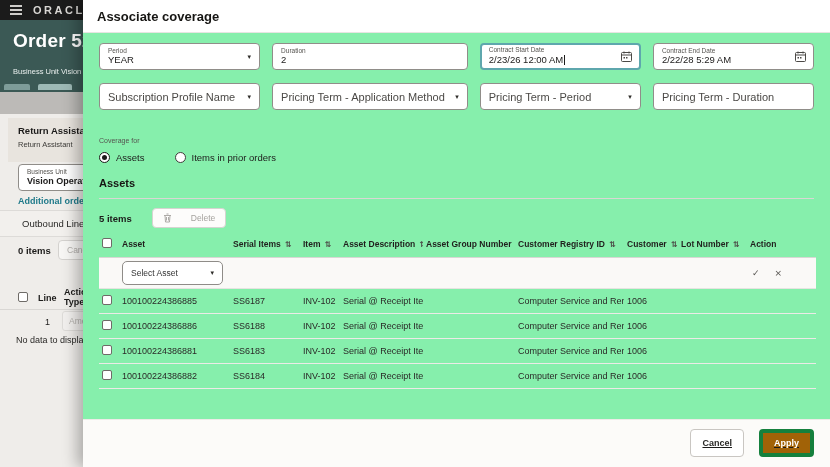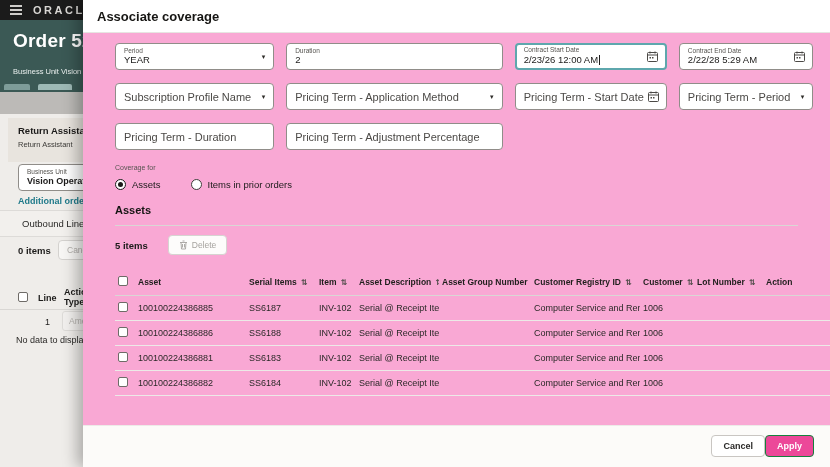--- a/index.html
+++ b/index.html
@@ -48,21 +48,21 @@
                    border:1px solid #dddbd8; border-radius:3px; color:#b3b0ac; font-size:8.5px;
                    display:flex; align-items:center; padding-left:6px; overflow:hidden; }
   .bg-nodata { position:absolute; top:335px; left:16px; font-size:9px; color:#2a2927; white-space:nowrap; }
 
   
   .drawer { position:absolute; top:0; left:83px; right:0; bottom:0; background:#fdfcfb;
             box-shadow:-6px 0 14px rgba(0,0,0,.28); display:flex; flex-direction:column; }
   .drawer-header { padding:9px 14px 8px; border-bottom:1px solid #e7e5e2; background:#fff; }
   .drawer-title { font-size:13px; font-weight:bold; color:#161513; }
   .drawer-sub { font-size:8px; color:#4f4d4a; margin-top:3px; }
-  .drawer-body { flex:1; padding:10px 32px 0; background:#f9a8d4; overflow:hidden; }
+  .drawer-body { flex:1; padding:10px 16px 0; background:#86efac; overflow:hidden; }
 
   .form-grid { display:grid; grid-template-columns:repeat(4,1fr); column-gap:12px; row-gap:13px; }
   .field { position:relative; height:27px; border:1px solid #908d89; border-radius:4px; background:#fff;
            padding:3px 22px 3px 8px; display:flex; flex-direction:column; justify-content:center; cursor:text; }
   .field .flabel { font-size:6.5px; color:#55534f; line-height:1.1; white-space:nowrap; }
   .field .fvalue { font-size:9.5px; color:#1c1b1a; line-height:1.1; margin-top:1px; white-space:nowrap; }
   .field.ph-only { justify-content:center; }
   .field .ph { font-size:11px; color:#4b4946; white-space:nowrap; overflow:hidden; }
   .field.focused { border:2px solid #5ea7ad; padding-left:7px;justify-content:flex-end; }
   .field.disabled { background:#eceae7; border:none; cursor:default; justify-content:flex-start; padding-top:6px; }
@@ -77,44 +77,44 @@
   .radio-opt { display:flex; align-items:center; gap:6px; font-size:9.5px; color:#1c1b1a; cursor:pointer; }
   .radio { width:11px; height:11px; border:1px solid #403e3b; border-radius:50%; background:#fff;
            display:flex; align-items:center; justify-content:center; }
   .radio.sel { border:1px solid #1c1b1a; }
   .radio.sel i { display:block; width:5px; height:5px; border-radius:50%; background:#1c1b1a; }
 
   .assets-head { margin-top:14px; font-size:11px; font-weight:bold; color:#161513;
                  padding-bottom:9px; border-bottom:1px solid #d9d7d4; }
   .assets-toolbar { margin-top:9px; display:flex; align-items:center; gap:20px; }
   .assets-count { font-size:9.5px; font-weight:bold; }
-  .delete-btn { display:flex; align-items:center; gap:4px; border:1px solid #d6d4d1; border-radius:4px;
+  .delete-btn { display:flex; align-items:center; gap:19px; border:1px solid #d6d4d1; border-radius:4px;
                 background:#fdfcfb; color:#a5a29e; font-size:8.5px; padding:4px 10px; cursor:default; }
 
-  table.assets { width:100%; border-collapse:collapse; table-layout:fixed; margin-top:14px; }
+  table.assets { width:100%; border-collapse:collapse; table-layout:fixed; margin-top:3px; }
   .assets th { font-size:8.5px; font-weight:bold; color:#201f1d; text-align:left; padding:7px 3px;
                border-bottom:1px solid #d9d7d4; white-space:nowrap; overflow:hidden; }
   .sort { font-family:"DejaVu Sans",sans-serif; font-size:8px; color:#4b4946; margin-left:4px; cursor:pointer; }
   .assets td { font-size:9px; color:#2a2927; padding:6px 3px; border-bottom:1px solid #eceae7;
                white-space:nowrap; overflow:hidden; }
   tr.editor-row td { background:#faf9f7; border-bottom:1px solid #e6e4e1; padding:3px; }
   .select-asset { width:101px; height:24px; border:1px solid #8f8c88; border-radius:5px; background:#fff;
                   display:flex; align-items:center; padding:0 8px; font-size:8.5px; color:#333;
                   position:relative; cursor:pointer; }
   .action-icons { display:flex; gap:15px; align-items:center; padding-left:2px; }
   .action-icons span { font-family:"DejaVu Sans",sans-serif; font-size:9px; color:#55534f; cursor:pointer; }
   .row-cb { width:10px; height:10px; border:1.4px solid #6e6b67; border-radius:2px; background:#fff;
             display:inline-block; cursor:pointer; }
   .cb-cell { padding-left:3px !important; }
 
-  .drawer-footer { padding:9px 16px 10px; display:flex; justify-content:flex-end; gap:0;
-                   border-top:1px solid #edebe8; background:#fcfbf9; }
+  .drawer-footer { padding:9px 16px 10px; display:flex; justify-content:flex-end; gap:15px;
+                   border-top:1px solid #edebe8; background:#fcfbf9;text-decoration:underline; }
   .btn { font-size:9px; font-weight:bold; border-radius:4px; padding:5px 11px; cursor:pointer; }
   .btn-cancel { background:#fff; border:1px solid #c9c6c2; color:#2a2927; }
-  .btn-apply { background:#ec4899; border:1px solid #15803d; color:#fff; }
+  .btn-apply { background:#a16207; border:4px solid #15803d; color:#fff; }
 </style>
 </head>
 <body>
 
 <div class="bg-page">
   <div class="topbar">
     <span class="hamburger">
         <i></i>
         <i></i>
         <i></i>
@@ -206,46 +206,30 @@
       <div class="field ph-only">
         <span class="ph">Subscription Profile Name</span>
         <span class="caret">▾</span>
       </div>
 
       <div class="field ph-only">
         <span class="ph">Pricing Term - Application Method</span>
         <span class="caret">▾</span>
       </div>
 
-      <div class="field ph-only">
-        <span class="ph">Pricing Term - Start Date</span>
-        <span class="cal-icon">
-          <svg width="11" height="11" viewBox="0 0 11 11">
-              <rect x="0.5" y="1.5" width="10" height="9" rx="1" fill="none" stroke="#4b4946"></rect>
-              <line x1="3" y1="0.5" x2="3" y2="2.5" stroke="#4b4946"></line>
-              <line x1="8" y1="0.5" x2="8" y2="2.5" stroke="#4b4946"></line>
-              <line x1="0.5" y1="4" x2="10.5" y2="4" stroke="#4b4946"></line>
-              <rect x="2.5" y="6" width="1.5" height="1.5" fill="#4b4946"></rect>
-              <rect x="5" y="6" width="1.5" height="1.5" fill="#4b4946"></rect>
-            </svg>
-        </span>
-      </div>
 
       <div class="field ph-only">
         <span class="ph">Pricing Term - Period</span>
         <span class="caret">▾</span>
       </div>
 
       <div class="field ph-only">
         <span class="ph">Pricing Term - Duration</span>
       </div>
 
-      <div class="field ph-only">
-        <span class="ph">Pricing Term - Adjustment Percentage</span>
-      </div>
 
 
       <div></div>
     </div>
 
     <div class="coverage">
       <div class="cov-label">Coverage for</div>
       <div class="cov-opts">
         <span class="radio-opt">
           <span class="radio sel">
@@ -293,20 +277,42 @@
           <th><span>Item</span><span class="sort">⇅</span></th>
           <th><span>Asset Description</span><span class="sort">⇅</span></th>
           <th><span>Asset Group Number</span></th>
           <th><span>Customer Registry ID</span><span class="sort">⇅</span></th>
           <th><span>Customer</span><span class="sort">⇅</span></th>
           <th><span>Lot Number</span><span class="sort">⇅</span></th>
           <th><span>Action</span></th>
         </tr>
       </thead>
       <tbody>
+        <tr class="editor-row">
+          <td class="cb-cell"></td>
+          <td>
+            <span class="select-asset">
+              <span>Select Asset</span>
+              <span class="caret">▾</span>
+            </span>
+          </td>
+          <td></td>
+            <td></td>
+            <td></td>
+            <td></td>
+            <td></td>
+            <td></td>
+            <td></td>
+          <td>
+            <span class="action-icons">
+              <span>✓</span>
+              <span>×</span>
+            </span>
+          </td>
+        </tr>
 
         <tr>
           <td class="cb-cell"><span class="row-cb"></span></td>
           <td>100100224386885</td>
           <td>SS6187</td>
           <td>INV-102</td>
           <td>Serial @ Receipt Item</td>
           <td></td>
           <td>Computer Service and Rentals</td>
           <td>1006</td>

